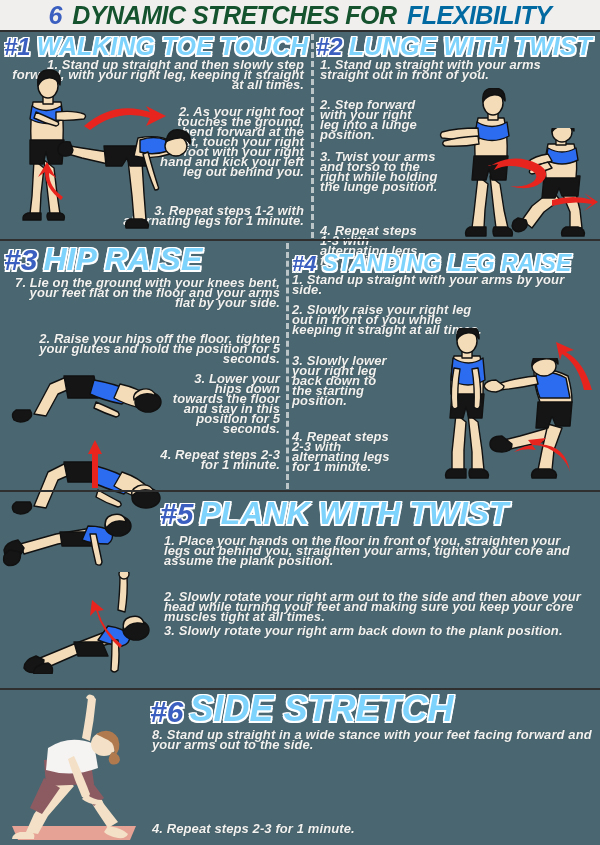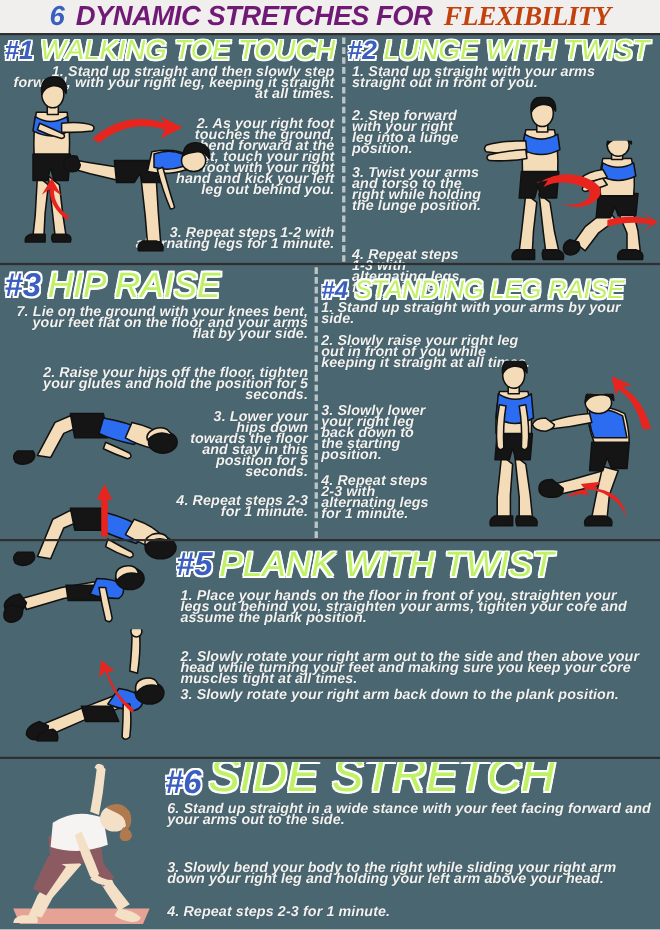--- a/index.html
+++ b/index.html
@@ -13,40 +13,40 @@
     position:absolute;left:0;top:0;width:600px;height:30px;
     background:#f0efee;
     display:flex;align-items:center;justify-content:center;
     overflow:hidden;
   }
   .topbar .t{
     font-weight:bold;font-style:italic;font-size:25px;letter-spacing:-0.5px;
     white-space:nowrap;line-height:30px;
   }
   .t-num{color:#3b5fc0;-webkit-text-stroke:0px;}
-  .t-dark{color:#701a75;}
-  .t-orange{color:#c2410c;font-family:Liberation Serif, serif;}
+  .t-dark{color:#14532d;}
+  .t-orange{color:#0369a1;}
   .topbar .t span{padding:0 2px;}
 
   
   .hdr{
     display:flex;align-items:flex-end;white-space:nowrap;overflow:hidden;
     line-height:1;
   }
   .hdr .num{
     font-weight:bold;font-style:italic;color:#3b5fc0;
     text-shadow:
       -1.5px -1.5px 0 #fff, 1.5px -1.5px 0 #fff,
       -1.5px 1.5px 0 #fff, 1.5px 1.5px 0 #fff,
       0 -1.5px 0 #fff, 0 1.5px 0 #fff,
       -1.5px 0 0 #fff, 1.5px 0 0 #fff;
     margin-right:6px;
   }
   .hdr .ttl{
-    font-weight:normal;font-style:italic;color:#bef264;
+    font-weight:bold;font-style:italic;color:#7dd3fc;
     text-shadow:
       -1.5px -1.5px 0 #fff, 1.5px -1.5px 0 #fff,
       -1.5px 1.5px 0 #fff, 1.5px 1.5px 0 #fff,
       0 -1.5px 0 #fff, 0 1.5px 0 #fff,
       -1.5px 0 0 #fff, 1.5px 0 0 #fff;
   }
 
   
   .copy{
     color:#f2f2f0;font-style:italic;font-weight:bold;
@@ -253,21 +253,21 @@
   <div class="copy right block" style="left:150px;top:450px;width:130px;">
     <p>4. Repeat steps 2-3 for 1 minute.</p>
   </div>
 
   <div class="copy left block" style="left:292px;top:275px;width:300px;">
     <p>1. Stand up straight with your arms by your side.</p>
   </div>
   <div class="copy left block" style="left:292px;top:305px;width:190px;">
     <p>2. Slowly raise your right leg out in front of you while keeping it straight at all times.</p>
   </div>
-  <div class="copy left block" style="left:292px;top:368px;width:104px;">
+  <div class="copy left block" style="left:292px;top:356px;width:104px;">
     <p>3. Slowly lower your right leg back down to the starting position.</p>
   </div>
   <div class="copy left block" style="left:292px;top:432px;width:104px;">
     <p>4. Repeat steps 2-3 with alternating legs for 1 minute.</p>
   </div>
 
   <div class="fig" style="left:8px;top:358px;">
     <svg width="160" height="70" viewBox="0 0 160 70">
       <g stroke="#111" stroke-width="1.4" stroke-linejoin="round">
         <path d="M26 56 L42 26 L56 20 L64 30 L50 36 L38 58 Z" fill="#f4dcb9"></path>
@@ -406,28 +406,25 @@
   </div>
 
   <svg class="fig" style="left:86px;top:598px;" width="42" height="52" viewBox="0 0 42 52">
     <path d="M34 50 q-18 -16 -24 -38 l-6 6 l2 -16 l12 10 l-6 1 q6 20 24 34 z" fill="#e8241f"></path>
   </svg>
 
   <div class="hrule" style="top:688px;"></div>
 
   <div class="hdr block" style="left:150px;top:693px;width:450px;height:34px;justify-content:flex-start;">
     <span class="num" style="font-size:30px;">#6</span>
-    <span class="ttl" style="font-size:43px;text-align:right;">SIDE STRETCH</span>
+    <span class="ttl" style="font-size:36px;text-align:right;">SIDE STRETCH</span>
   </div>
 
   <div class="copy left block" style="left:152px;top:730px;width:444px;">
-    <p>6. Stand up straight in a wide stance with your feet facing forward and your arms out to the side.</p>
-  </div>
-  <div class="copy left block" style="left:152px;top:784px;width:444px;">
-    <p>3. Slowly bend your body to the right while sliding your right arm down your right leg and holding your left arm above your head.</p>
+    <p>8. Stand up straight in a wide stance with your feet facing forward and your arms out to the side.</p>
   </div>
   <div class="copy left block" style="left:152px;top:824px;width:444px;">
     <p>4. Repeat steps 2-3 for 1 minute.</p>
   </div>
 
   <div class="fig" style="left:4px;top:694px;">
     <svg width="144" height="150" viewBox="0 0 144 150">
 
       <path d="M8 132 L132 132 L126 146 L14 146 Z" fill="#e6a294"></path>
 

